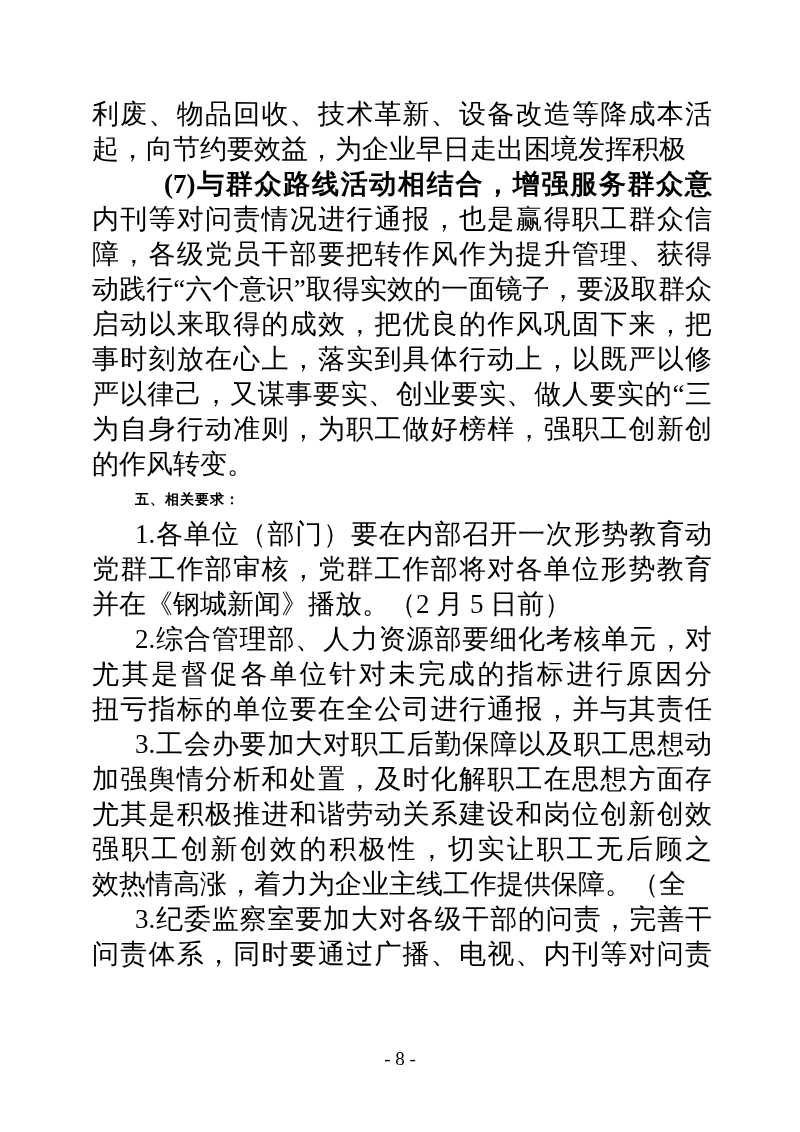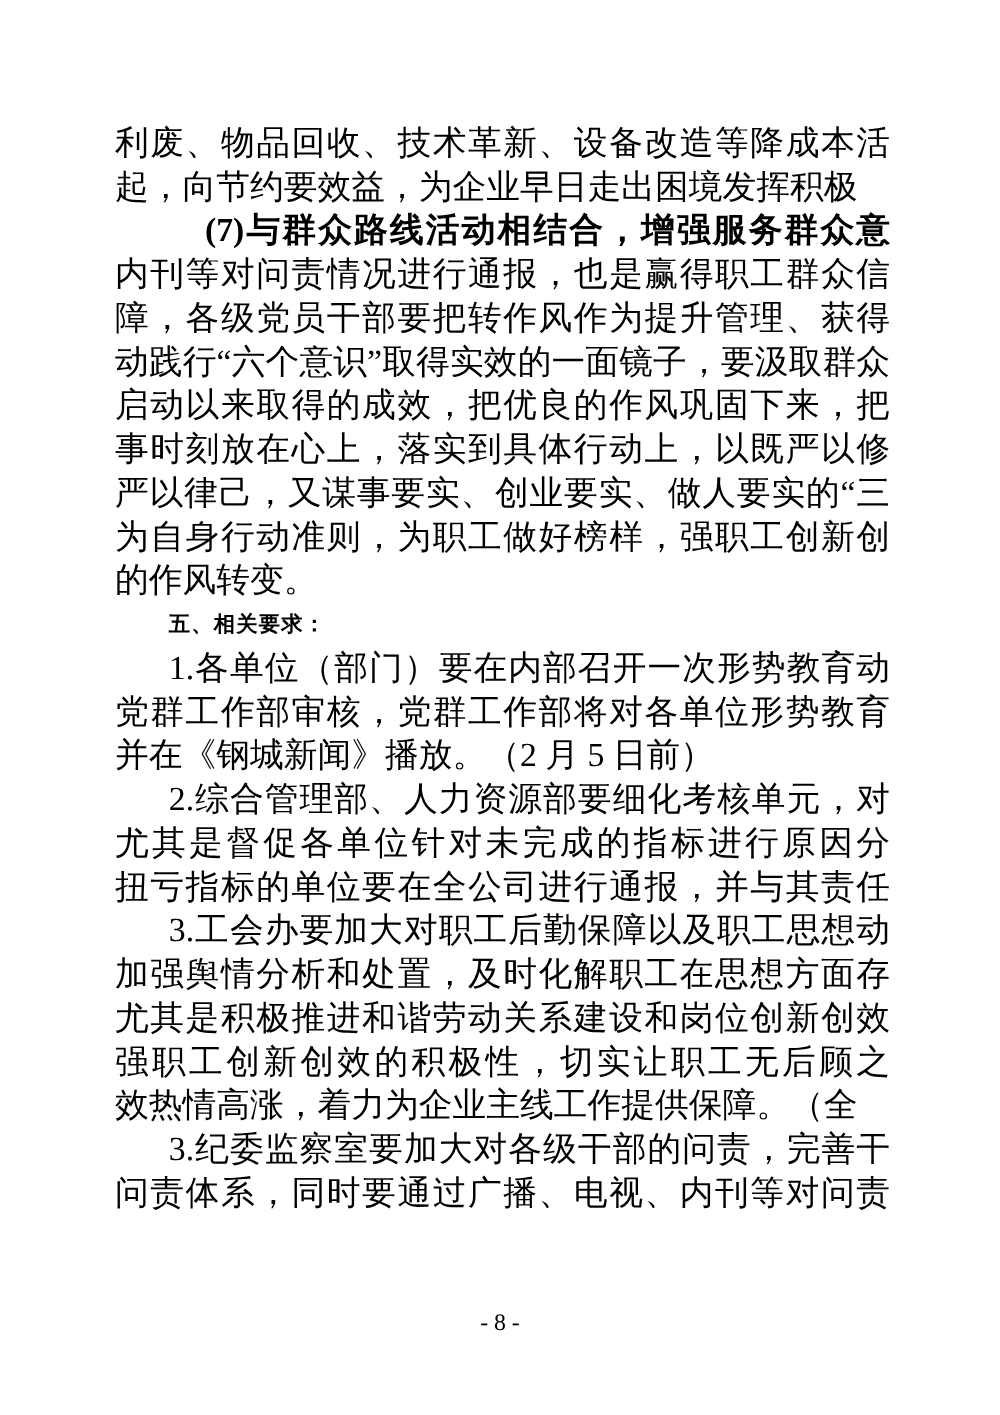--- a/index.html
+++ b/index.html
@@ -36,21 +36,21 @@
   .line.indent {
     padding-left: 43px;
   }
   .line .bold {
     font-weight: bold;
     margin-left: 29px;
   }
   .line.heading {
     font-family: Liberation Sans, sans-serif;
     font-weight: bold;
-    font-size: 17px;
+    font-size: 14px;
     letter-spacing: 1px;
   }
   .footer {
     position: absolute;
     left: 0;
     right: 0;
     top: 1044px;
     height: 30px;
     line-height: 30px;
     text-align: center;

